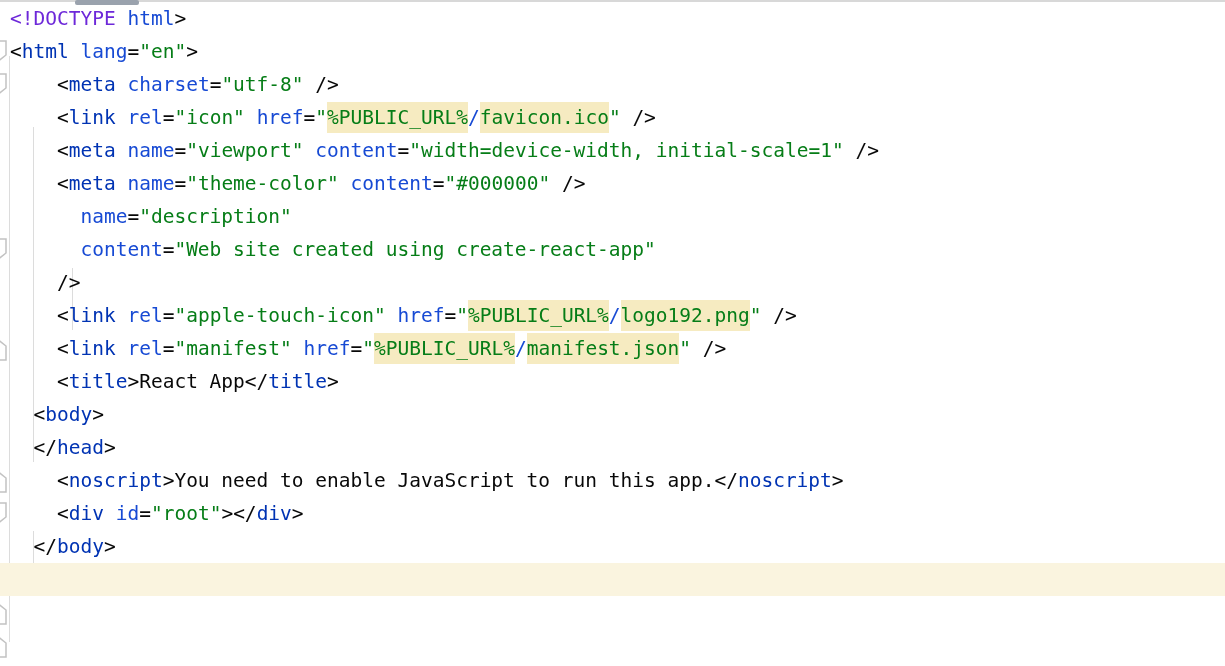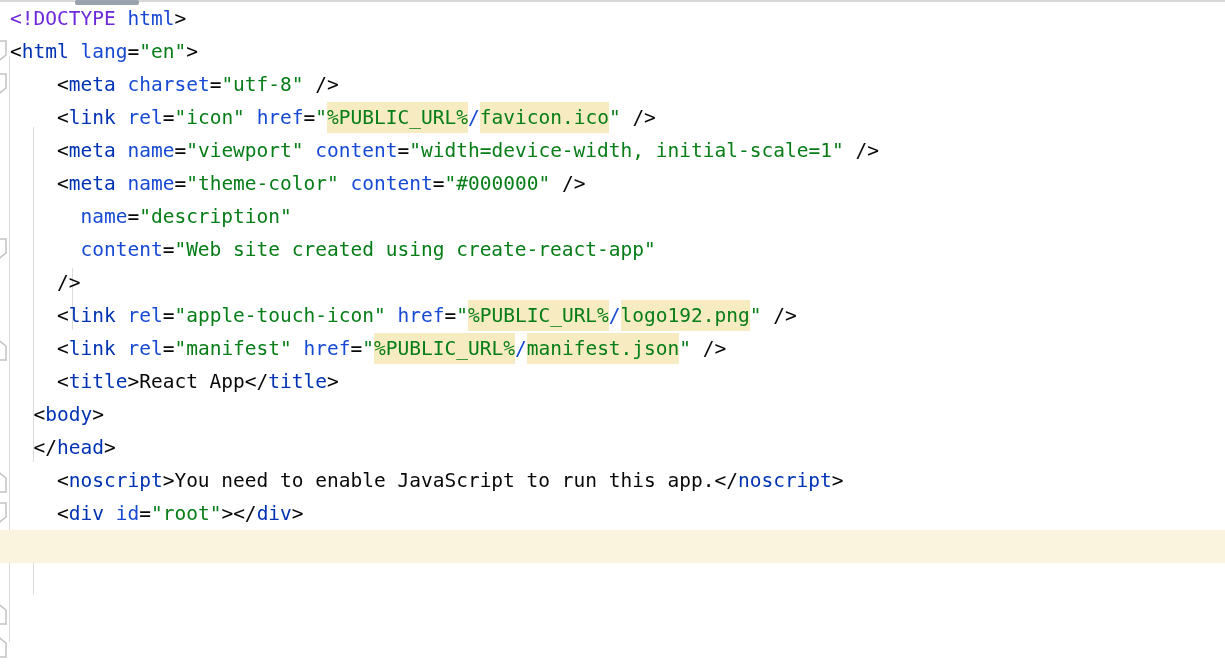--- a/index.html
+++ b/index.html
@@ -89,15 +89,16 @@
       <div class="code-line"><span style="color: rgb(8, 8, 8);">      </span><span style="color: rgb(23, 74, 212);">name</span><span style="color: rgb(8, 8, 8);">=</span><span style="color: rgb(6, 125, 23);">"description"</span></div>
       <div class="code-line"><span style="color: rgb(8, 8, 8);">      </span><span style="color: rgb(23, 74, 212);">content</span><span style="color: rgb(8, 8, 8);">=</span><span style="color: rgb(6, 125, 23);">"Web site created using create-react-app"</span></div>
       <div class="code-line"><span style="color: rgb(8, 8, 8);">    </span><span style="color: rgb(8, 8, 8);">/&gt;</span></div>
       <div class="code-line"><span style="color: rgb(8, 8, 8);">    </span><span style="color: rgb(8, 8, 8);">&lt;</span><span style="color: rgb(0, 51, 179);">link</span><span style="color: rgb(8, 8, 8);"> </span><span style="color: rgb(23, 74, 212);">rel</span><span style="color: rgb(8, 8, 8);">=</span><span style="color: rgb(6, 125, 23);">"apple-touch-icon"</span><span style="color: rgb(8, 8, 8);"> </span><span style="color: rgb(23, 74, 212);">href</span><span style="color: rgb(8, 8, 8);">=</span><span style="color: rgb(6, 125, 23);">"</span><span class="hl" style="color: rgb(6, 125, 23);">%PUBLIC_URL%</span><span style="color: rgb(23, 74, 212);">/</span><span class="hl" style="color: rgb(6, 125, 23);">logo192.png</span><span style="color: rgb(6, 125, 23);">"</span><span style="color: rgb(8, 8, 8);"> </span><span style="color: rgb(8, 8, 8);">/&gt;</span></div>
       <div class="code-line"><span style="color: rgb(8, 8, 8);">    </span><span style="color: rgb(8, 8, 8);">&lt;</span><span style="color: rgb(0, 51, 179);">link</span><span style="color: rgb(8, 8, 8);"> </span><span style="color: rgb(23, 74, 212);">rel</span><span style="color: rgb(8, 8, 8);">=</span><span style="color: rgb(6, 125, 23);">"manifest"</span><span style="color: rgb(8, 8, 8);"> </span><span style="color: rgb(23, 74, 212);">href</span><span style="color: rgb(8, 8, 8);">=</span><span style="color: rgb(6, 125, 23);">"</span><span class="hl" style="color: rgb(6, 125, 23);">%PUBLIC_URL%</span><span style="color: rgb(23, 74, 212);">/</span><span class="hl" style="color: rgb(6, 125, 23);">manifest.json</span><span style="color: rgb(6, 125, 23);">"</span><span style="color: rgb(8, 8, 8);"> </span><span style="color: rgb(8, 8, 8);">/&gt;</span></div>
       <div class="code-line"><span style="color: rgb(8, 8, 8);">    </span><span style="color: rgb(8, 8, 8);">&lt;</span><span style="color: rgb(0, 51, 179);">title</span><span style="color: rgb(8, 8, 8);">&gt;</span><span style="color: rgb(8, 8, 8);">React App</span><span style="color: rgb(8, 8, 8);">&lt;/</span><span style="color: rgb(0, 51, 179);">title</span><span style="color: rgb(8, 8, 8);">&gt;</span></div>
       <div class="code-line"><span style="color: rgb(8, 8, 8);">  </span><span style="color: rgb(8, 8, 8);">&lt;</span><span style="color: rgb(0, 51, 179);">body</span><span style="color: rgb(8, 8, 8);">&gt;</span></div>
       <div class="code-line"><span style="color: rgb(8, 8, 8);">  </span><span style="color: rgb(8, 8, 8);">&lt;/</span><span style="color: rgb(0, 51, 179);">head</span><span style="color: rgb(8, 8, 8);">&gt;</span></div>
       <div class="code-line"><span style="color: rgb(8, 8, 8);">    </span><span style="color: rgb(8, 8, 8);">&lt;</span><span style="color: rgb(0, 51, 179);">noscript</span><span style="color: rgb(8, 8, 8);">&gt;</span><span style="color: rgb(8, 8, 8);">You need to enable JavaScript to run this app.</span><span style="color: rgb(8, 8, 8);">&lt;/</span><span style="color: rgb(0, 51, 179);">noscript</span><span style="color: rgb(8, 8, 8);">&gt;</span></div>
       <div class="code-line"><span style="color: rgb(8, 8, 8);">    </span><span style="color: rgb(8, 8, 8);">&lt;</span><span style="color: rgb(0, 51, 179);">div</span><span style="color: rgb(8, 8, 8);"> </span><span style="color: rgb(23, 74, 212);">id</span><span style="color: rgb(8, 8, 8);">=</span><span style="color: rgb(6, 125, 23);">"root"</span><span style="color: rgb(8, 8, 8);">&gt;&lt;/</span><span style="color: rgb(0, 51, 179);">div</span><span style="color: rgb(8, 8, 8);">&gt;</span></div>
+      <div class="code-line"><span style="color: rgb(8, 8, 8);">  </span><span style="color: rgb(8, 8, 8);">&lt;/</span><span style="color: rgb(0, 51, 179);">body</span><span style="color: rgb(8, 8, 8);">&gt;</span></div>
       <div class="code-line caret-row"></div>
     </div>
 </div>
 
 </body></html>

